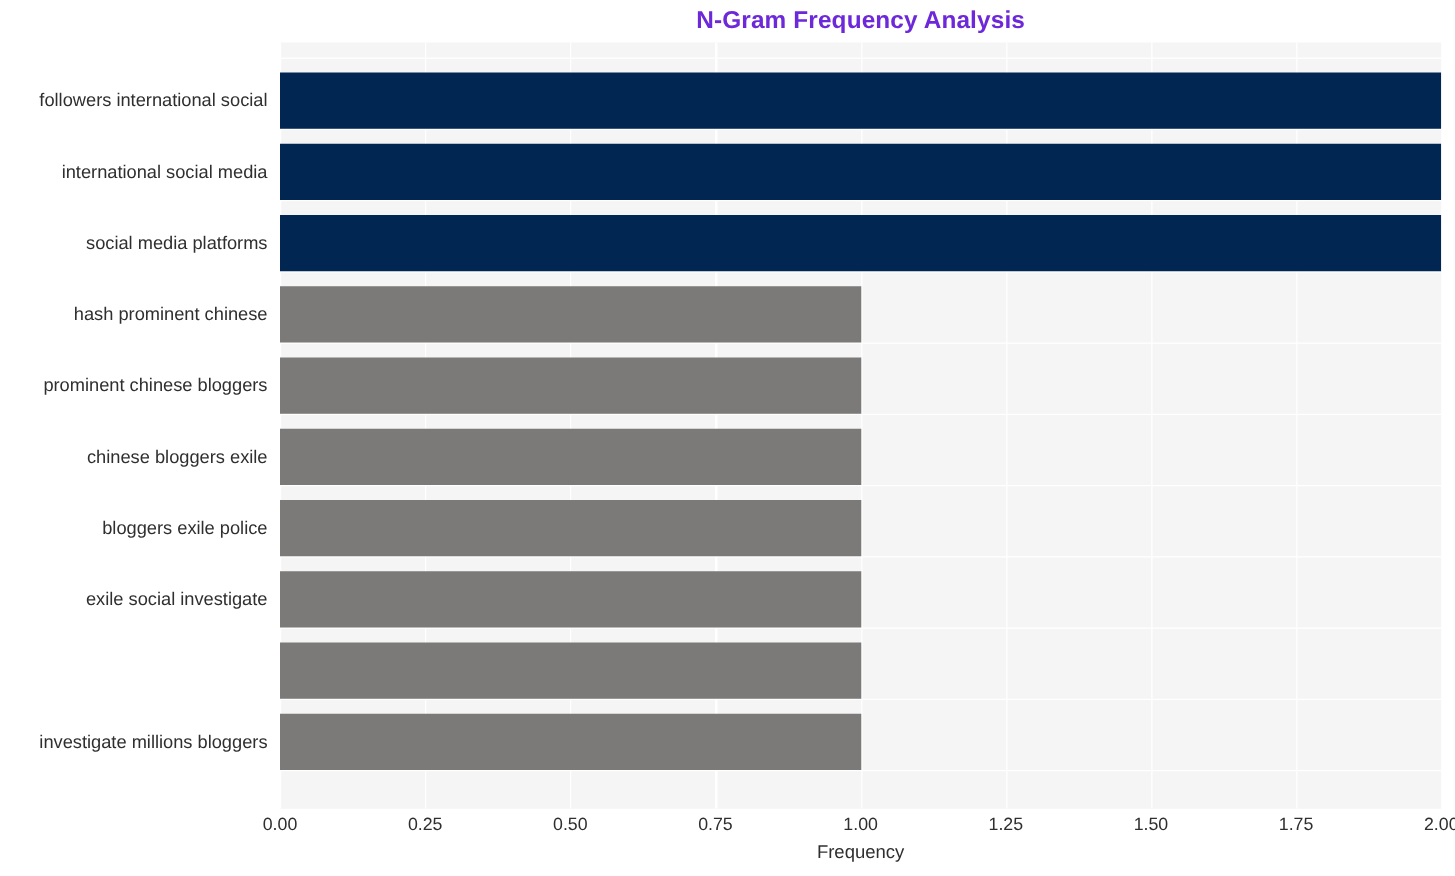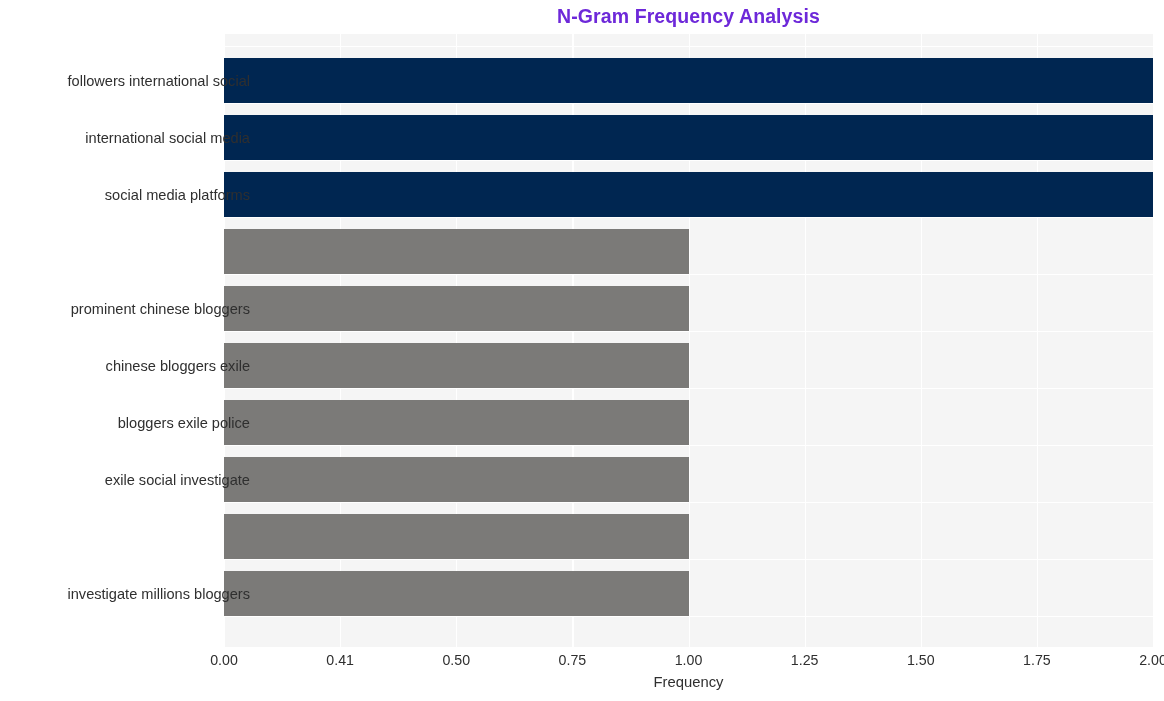--- a/index.html
+++ b/index.html
@@ -70,21 +70,20 @@
     position: absolute;
     left: 0;
     height: 45px;
   }
   .ylabels {
     position: absolute;
     left: 0;
     top: 34px;
     width: 214px;
     height: 613px;
-    padding-left: 36px;
   }
   .ylabel {
     position: absolute;
     right: 0;
     width: 214px;
     text-align: right;
     font-size: 14.6px;
     color: #2f2f2f;
     white-space: nowrap;
     line-height: 16px;
@@ -157,30 +156,31 @@
         <div class="bar" title="exile police investigate: 1" style="top: 423px; width: 464.5px; background: rgb(123, 122, 120);"></div>
         <div class="bar" title="police investigate millions: 1" style="top: 480px; width: 464.5px; background: rgb(123, 122, 120);"></div>
         <div class="bar" title="investigate millions followers: 1" style="top: 537px; width: 464.5px; background: rgb(123, 122, 120);"></div>
       </div>
   </div>
 
   <div class="ylabels">
       <div class="ylabel" style="top: 38.5px;">followers international social</div>
       <div class="ylabel" style="top: 95.5px;">international social media</div>
       <div class="ylabel" style="top: 152.5px;">social media platforms</div>
+      <div class="ylabel" style="top: 209.5px;">hash prominent chinese</div>
       <div class="ylabel" style="top: 266.5px;">prominent chinese bloggers</div>
       <div class="ylabel" style="top: 323.5px;">chinese bloggers exile</div>
       <div class="ylabel" style="top: 380.5px;">bloggers exile police</div>
       <div class="ylabel" style="top: 437.5px;">exile social investigate</div>
       <div class="ylabel" style="top: 551.5px;">investigate millions bloggers</div>
     </div>
 
   <div class="xticks">
       <div class="xtick" style="left: 224px;">0.00</div>
-      <div class="xtick" style="left: 340.125px;">0.41</div>
+      <div class="xtick" style="left: 340.125px;">0.25</div>
       <div class="xtick" style="left: 456.25px;">0.50</div>
       <div class="xtick" style="left: 572.375px;">0.75</div>
       <div class="xtick" style="left: 688.5px;">1.00</div>
       <div class="xtick" style="left: 804.625px;">1.25</div>
       <div class="xtick" style="left: 920.75px;">1.50</div>
       <div class="xtick" style="left: 1036.88px;">1.75</div>
       <div class="xtick" style="left: 1153px;">2.00</div>
     </div>
 
   <div class="xaxis-label">Frequency</div>

